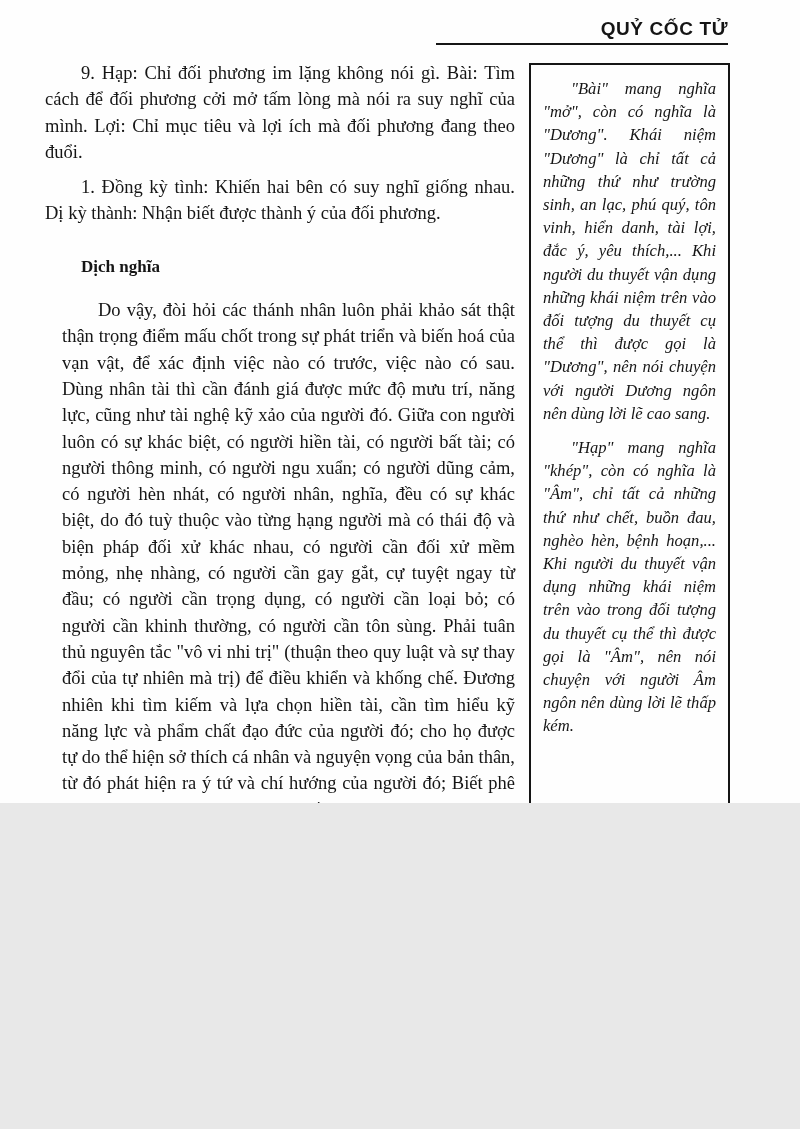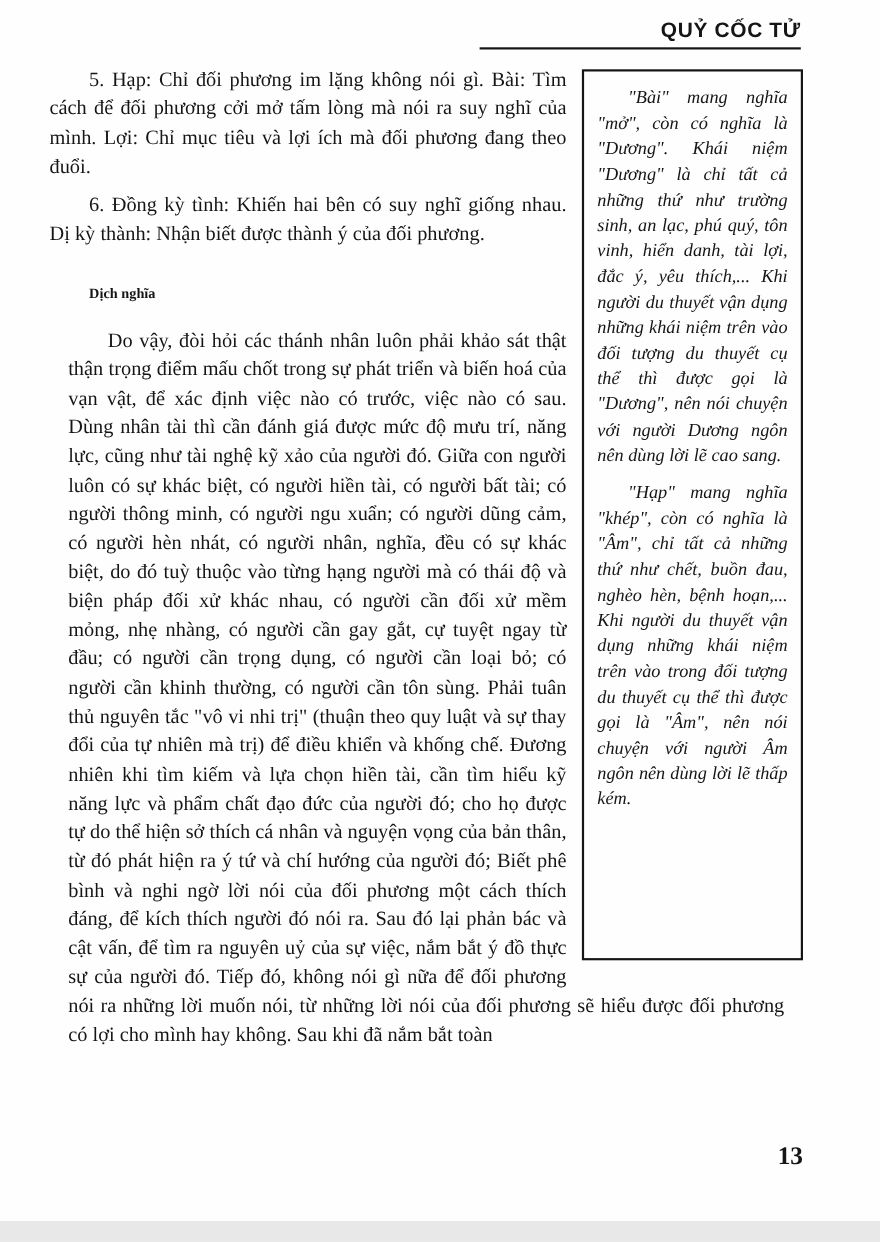--- a/index.html
+++ b/index.html
@@ -1,19 +1,19 @@
 <!DOCTYPE html>
 <html><head>
 <meta charset="utf-8">
 <style>
   html, body { margin: 0; padding: 0; background: #e8e8e8; }
   .page {
     position: relative;
     width: 800px;
-    height: 1110px;
+    height: 803px;
     margin: 0 auto;
     background: #fefefe;
     color: #151515;
     font-family: "Liberation Serif", "DejaVu Serif", serif;
     overflow: hidden;
     box-sizing: border-box;
   }
   
   .header {
     margin: 18px 72px 0 45px;
@@ -52,21 +52,21 @@
     overflow: hidden;
   }
   .note-box p { margin: 0; text-indent: 28px; }
   .note-box p + p { margin-top: 11px; }
 
   .content p.numbered {
     margin: 0 0 9px 0;
     text-indent: 36px;
   }
   .section-heading {
-    font-size: 13px;
+    font-size: 17px;
     font-weight: bold;
     margin: 27px 0 15px 36px;
     text-align: left;
   }
   .content p.body-par {
     margin: 17px;
     text-indent: 36px;
   }
   
   .footer {
@@ -87,23 +87,23 @@
     <div class="header-inner">QUỶ CỐC TỬ</div>
   </div>
 
   <div class="content">
 
     <aside class="note-box">
       <p>"Bài" mang nghĩa "mở", còn có nghĩa là "Dương". Khái niệm "Dương" là chỉ tất cả những thứ như trường sinh, an lạc, phú quý, tôn vinh, hiển danh, tài lợi, đắc ý, yêu thích,... Khi người du thuyết vận dụng những khái niệm trên vào đối tượng du thuyết cụ thể thì được gọi là "Dương", nên nói chuyện với người Dương ngôn nên dùng lời lẽ cao sang.</p>
       <p>"Hạp" mang nghĩa "khép", còn có nghĩa là "Âm", chỉ tất cả những thứ như chết, buồn đau, nghèo hèn, bệnh hoạn,... Khi người du thuyết vận dụng những khái niệm trên vào trong đối tượng du thuyết cụ thể thì được gọi là "Âm", nên nói chuyện với người Âm ngôn nên dùng lời lẽ thấp kém.</p>
     </aside>
 
-    <p class="numbered">5. Hạp: Chỉ đối phương im lặng không nói gì. Bài: Tìm cách để đối phương cởi mở tấm lòng mà nói ra suy nghĩ của mình. Lợi: Chỉ mục tiêu và lợi ích mà đối phương đang theo đuổi.</p>
+    <p class="numbered">9. Hạp: Chỉ đối phương im lặng không nói gì. Bài: Tìm cách để đối phương cởi mở tấm lòng mà nói ra suy nghĩ của mình. Lợi: Chỉ mục tiêu và lợi ích mà đối phương đang theo đuổi.</p>
 
-    <p class="numbered">6. Đồng kỳ tình: Khiến hai bên có suy nghĩ giống nhau. Dị kỳ thành: Nhận biết được thành ý của đối phương.</p>
+    <p class="numbered">1. Đồng kỳ tình: Khiến hai bên có suy nghĩ giống nhau. Dị kỳ thành: Nhận biết được thành ý của đối phương.</p>
 
 
     <h3 class="section-heading">Dịch nghĩa</h3>
 
     <p class="body-par">Do vậy, đòi hỏi các thánh nhân luôn phải khảo sát thật thận trọng điểm mấu chốt trong sự phát triển và biến hoá của vạn vật, để xác định việc nào có trước, việc nào có sau. Dùng nhân tài thì cần đánh giá được mức độ mưu trí, năng lực, cũng như tài nghệ kỹ xảo của người đó. Giữa con người luôn có sự khác biệt, có người hiền tài, có người bất tài; có người thông minh, có người ngu xuẩn; có người dũng cảm, có người hèn nhát, có người nhân, nghĩa, đều có sự khác biệt, do đó tuỳ thuộc vào từng hạng người mà có thái độ và biện pháp đối xử khác nhau, có người cần đối xử mềm mỏng, nhẹ nhàng, có người cần gay gắt, cự tuyệt ngay từ đầu; có người cần trọng dụng, có người cần loại bỏ; có người cần khinh thường, có người cần tôn sùng. Phải tuân thủ nguyên tắc "vô vi nhi trị" (thuận theo quy luật và sự thay đổi của tự nhiên mà trị) để điều khiển và khống chế. Đương nhiên khi tìm kiếm và lựa chọn hiền tài, cần tìm hiểu kỹ năng lực và phẩm chất đạo đức của người đó; cho họ được tự do thể hiện sở thích cá nhân và nguyện vọng của bản thân, từ đó phát hiện ra ý tứ và chí hướng của người đó; Biết phê bình và nghi ngờ lời nói của đối phương một cách thích đáng, để kích thích người đó nói ra. Sau đó lại phản bác và cật vấn, để tìm ra nguyên uỷ của sự việc, nắm bắt ý đồ thực sự của người đó. Tiếp đó, không nói gì nữa để đối phương nói ra những lời muốn nói, từ những lời nói của đối phương sẽ hiểu được đối phương có lợi cho mình hay không. Sau khi đã nắm bắt toàn</p>
 
   </div>
 
   <div class="footer">13</div>
 

